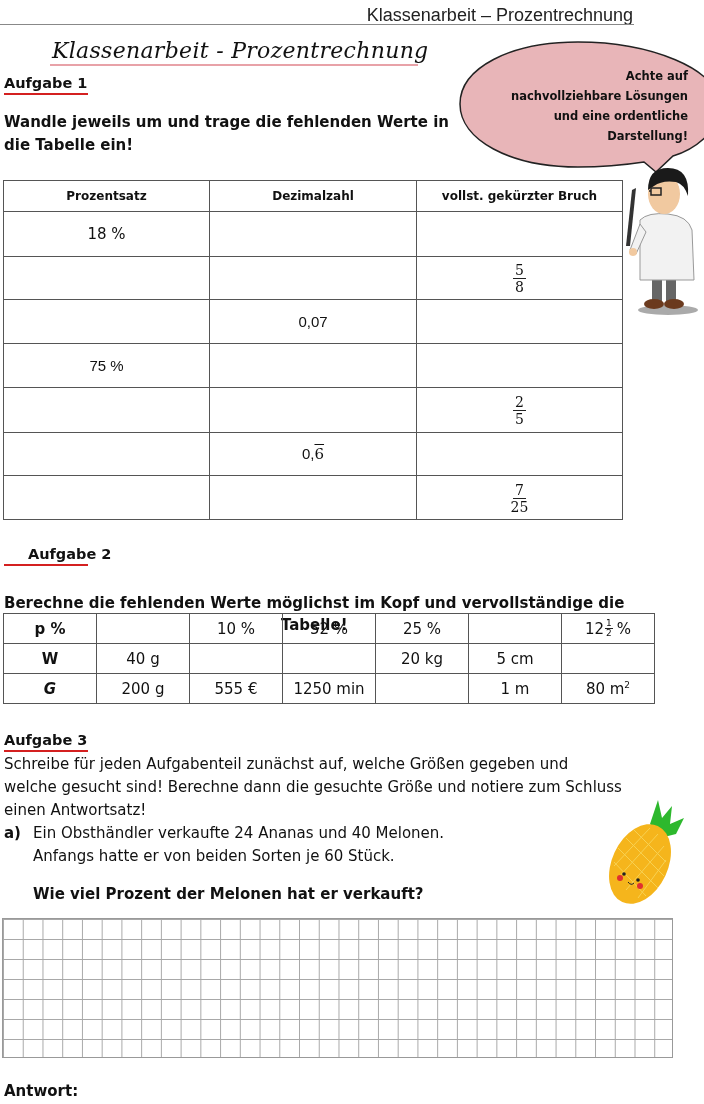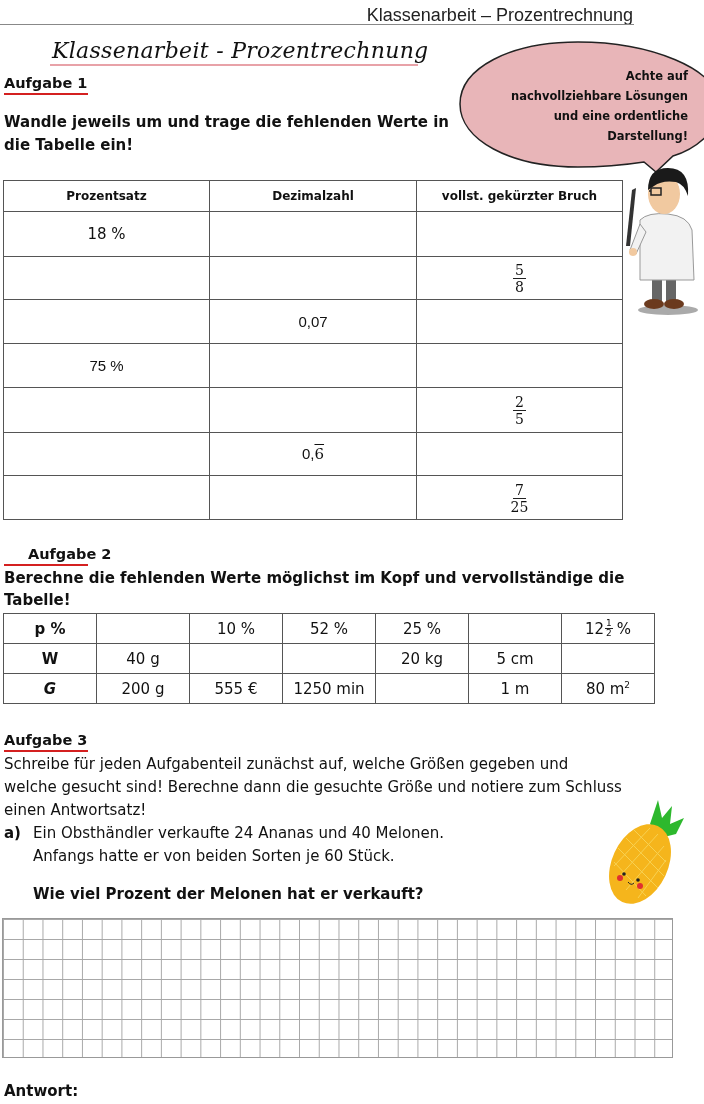--- a/index.html
+++ b/index.html
@@ -148,21 +148,21 @@
         <span class="num">7</span>
         <span class="den">25</span>
       </span>
     </td>
   </tr>
 </tbody>
   </table>
 
 <div class="task-head" style="top:546px;margin-left:24px;">Aufgabe 2</div>
 <div class="task-ul" style="top:564px;width:84px;"></div>
-<div class="instr" style="top:567px;line-height:22px;">
+<div class="instr" style="top:592px;line-height:22px;text-align:center;">
   <div>Berechne die fehlenden Werte möglichst im Kopf und vervollständige die</div>
   <div>Tabelle!</div>
 </div>
 
 <table class="t2">
   <tbody>
       <tr>
     <td class="lbl">p %</td>
     <td></td>
     <td>10 %</td>

